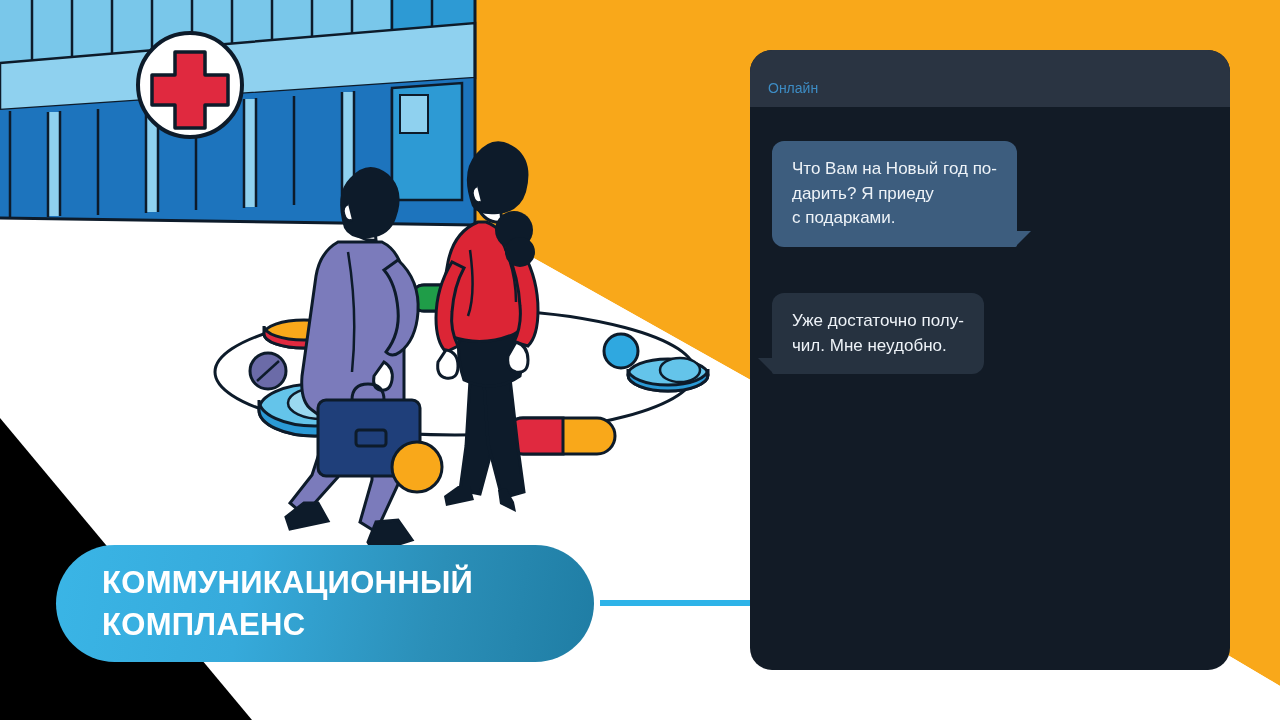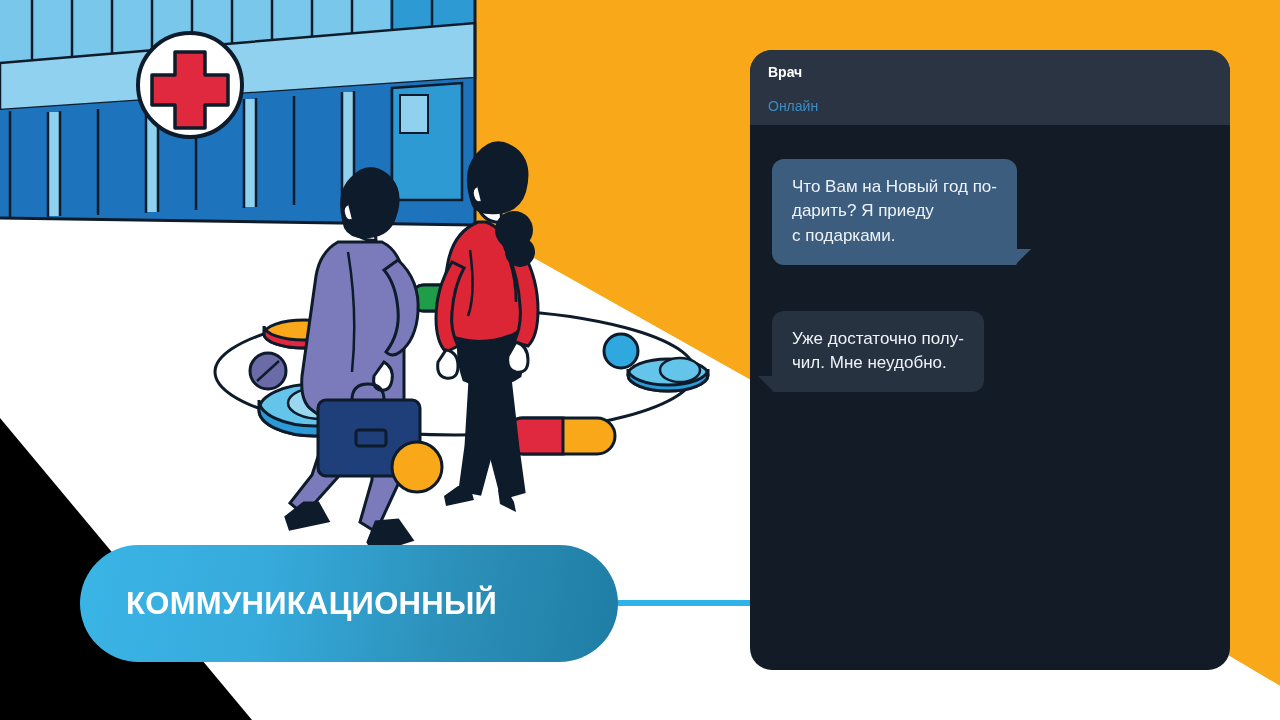--- a/index.html
+++ b/index.html
@@ -23,21 +23,21 @@
     position: absolute;
     left: 0;
     top: 0;
     width: 1280px;
     height: 720px;
   }
 
   
   #title-banner {
     position: absolute;
-    left: 80px;
+    left: 56px;
     top: 545px;
     width: 538px;
     height: 117px;
     border-radius: 60px;
     background: linear-gradient(100deg, #3ab5e6 0%, #36aadb 35%, #2b8fb8 70%, #1f7da4 100%);
     box-sizing: border-box;
     display: flex;
     flex-direction: column;
     justify-content: center;
     padding-left: 46px;
@@ -327,32 +327,32 @@
       <path d="M472 206 q-12 -34 4 -52 q18 -22 40 -6 q18 14 10 44 q-6 20 -28 22 q-20 2 -26 -8 z" fill="#0d1b2a"></path>
       <circle cx="514" cy="230" r="19" fill="#0d1b2a"></circle>
       <circle cx="520" cy="252" r="15" fill="#0d1b2a"></circle>
 
       <path d="M477 186 q-6 2 -4 10 q2 8 8 6" fill="#ffffff" stroke="#0d1b2a" stroke-width="2.5"></path>
     </g>
   </svg>
 
   <div id="title-banner">
     <div class="tline">КОММУНИКАЦИОННЫЙ</div>
+    <div class="tline">КОМПЛАЕНС</div>
   </div>
 
   <div id="connector-line"></div>
   <div id="connector-node">
     <div class="ring"></div>
     <div class="core"></div>
   </div>
 
   <div id="chat-panel">
 
     <div id="chat-header">
-      <div class="name">Врач</div>
       <div class="status">Онлайн</div>
     </div>
 
     <div id="chat-body">
 
       <div class="msg-row out">
         <div class="bubble out">Что Вам на Новый год по-
 дарить? Я приеду
 с подарками.</div>
       </div>

